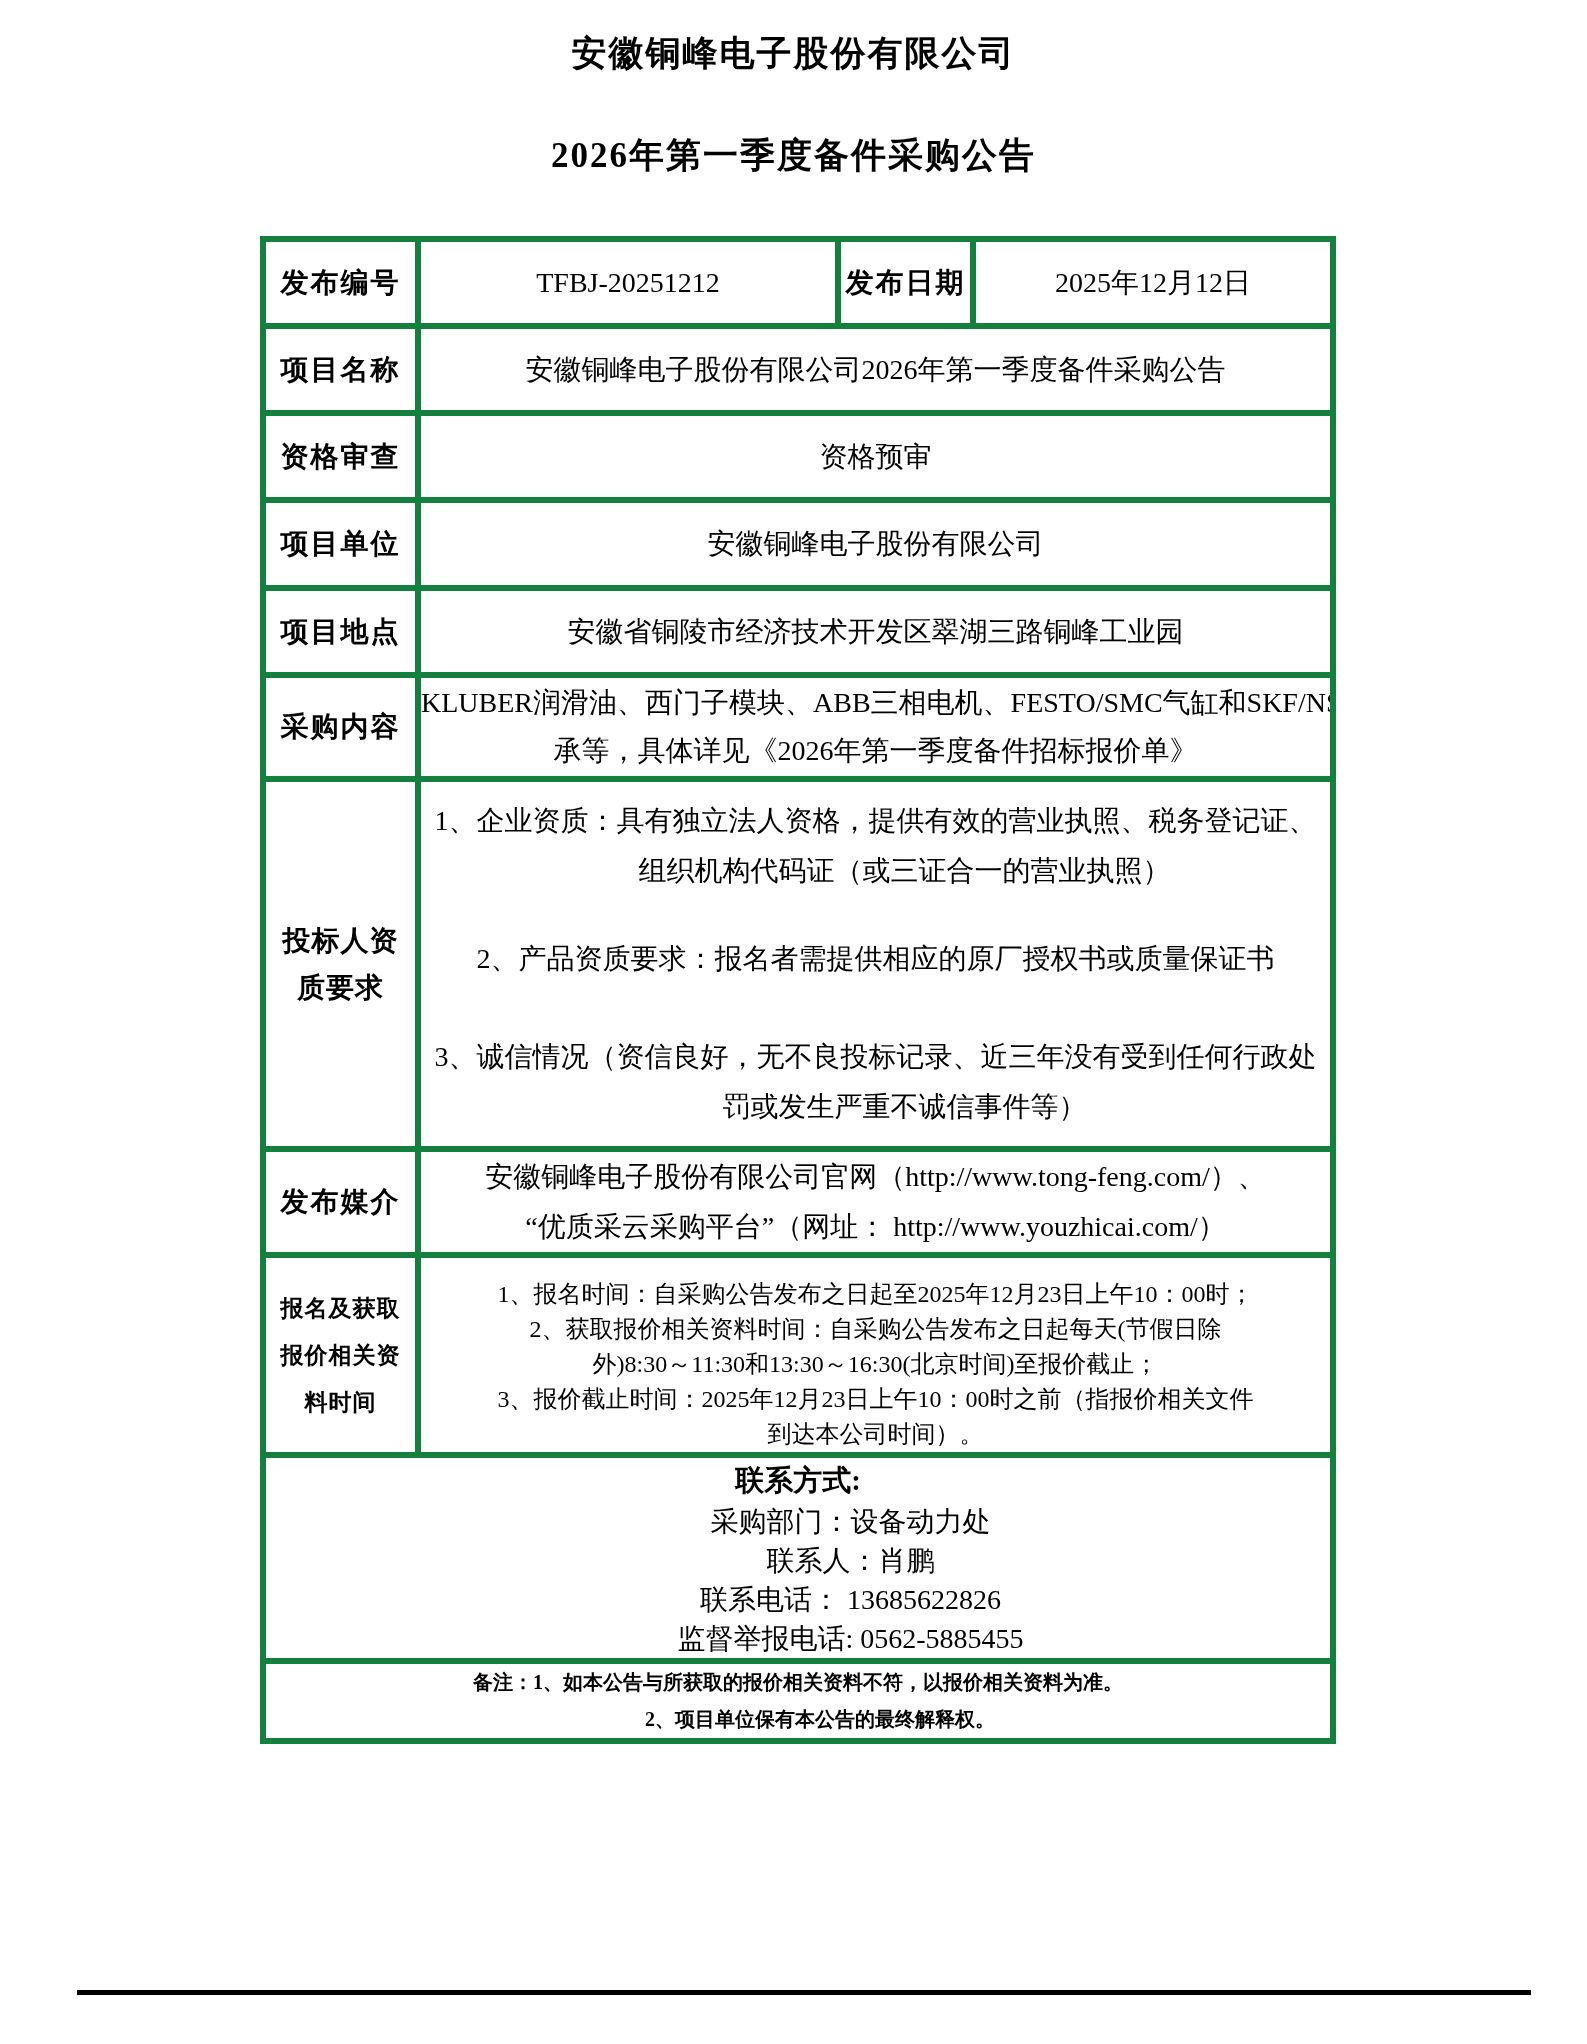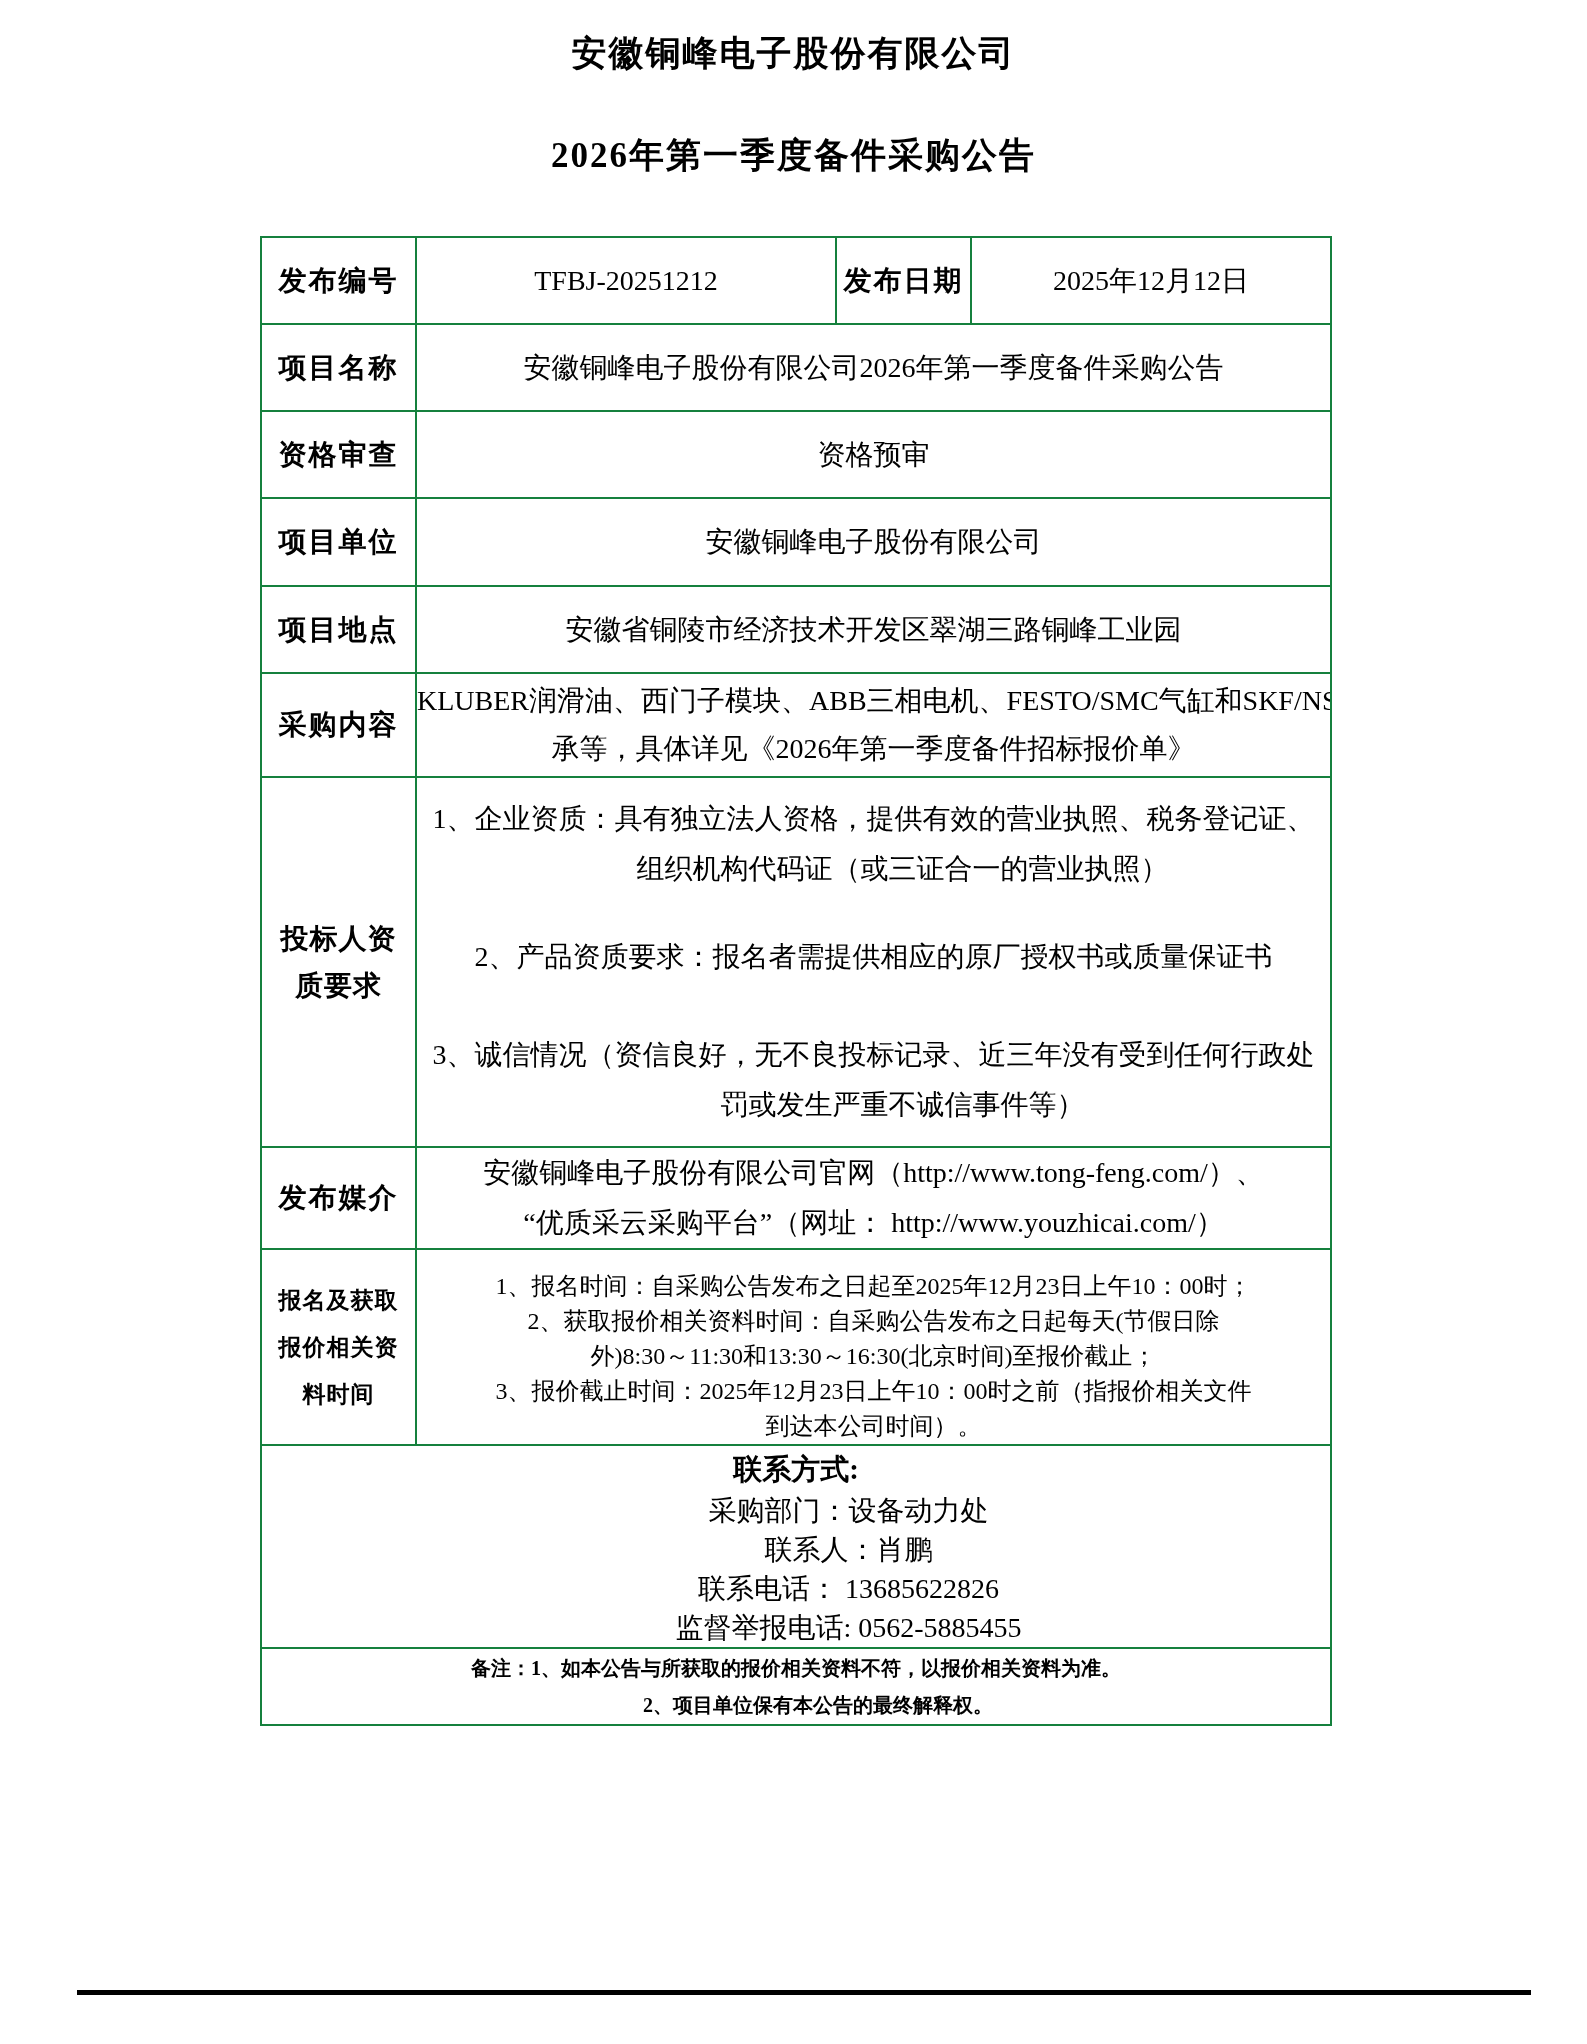--- a/index.html
+++ b/index.html
@@ -12,21 +12,21 @@
     position:absolute;left:0;width:100%;text-align:center;
     font-size:35px;font-weight:bold;letter-spacing:2px;
   }
   .title-company{top:30px;}
   .title-announcement{top:96px;margin-top:36px;}
   table.main{
     position:absolute;left:260px;top:236px;width:1070px;
     border-collapse:collapse;table-layout:fixed;
   }
   table.main td{
-    border:2px solid #15803d;font-size:28px;vertical-align:middle;
+    border:6px solid #15803d;font-size:28px;vertical-align:middle;
     padding:0;overflow:hidden;text-align:center;
   }
   .label-cell{text-align:center;font-weight:bold;letter-spacing:2px;}
   .value-cell{padding-left:10px;}
   .center-cell{text-align:center;}
   .line{white-space:nowrap;}
   .two-line{line-height:48px;}
   .qual-cell{vertical-align:top;padding-top:12px;}
   .qual-item{line-height:50px;}
   .qual-gap-a{margin-top:38px;}

